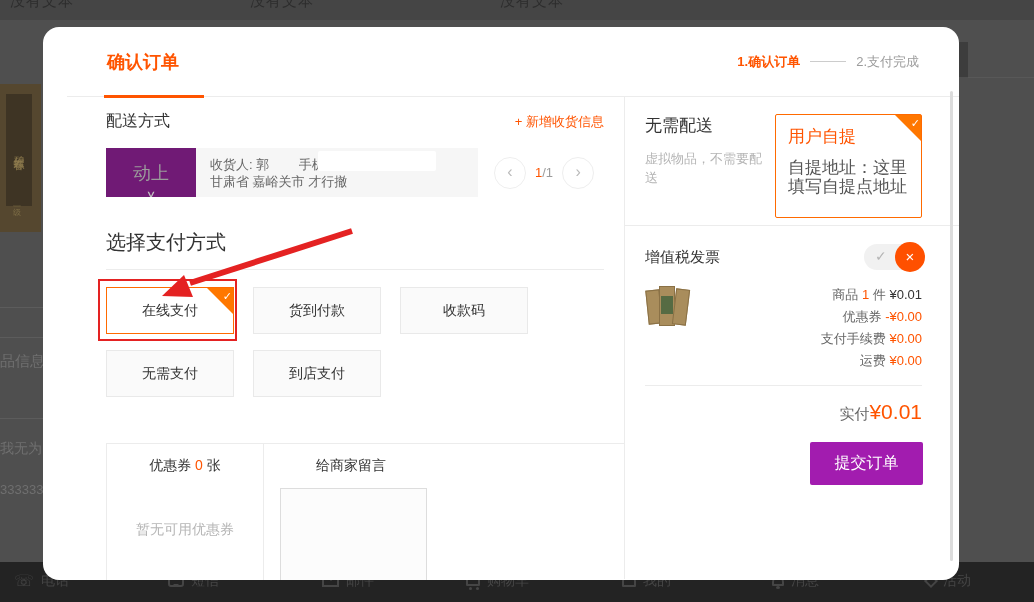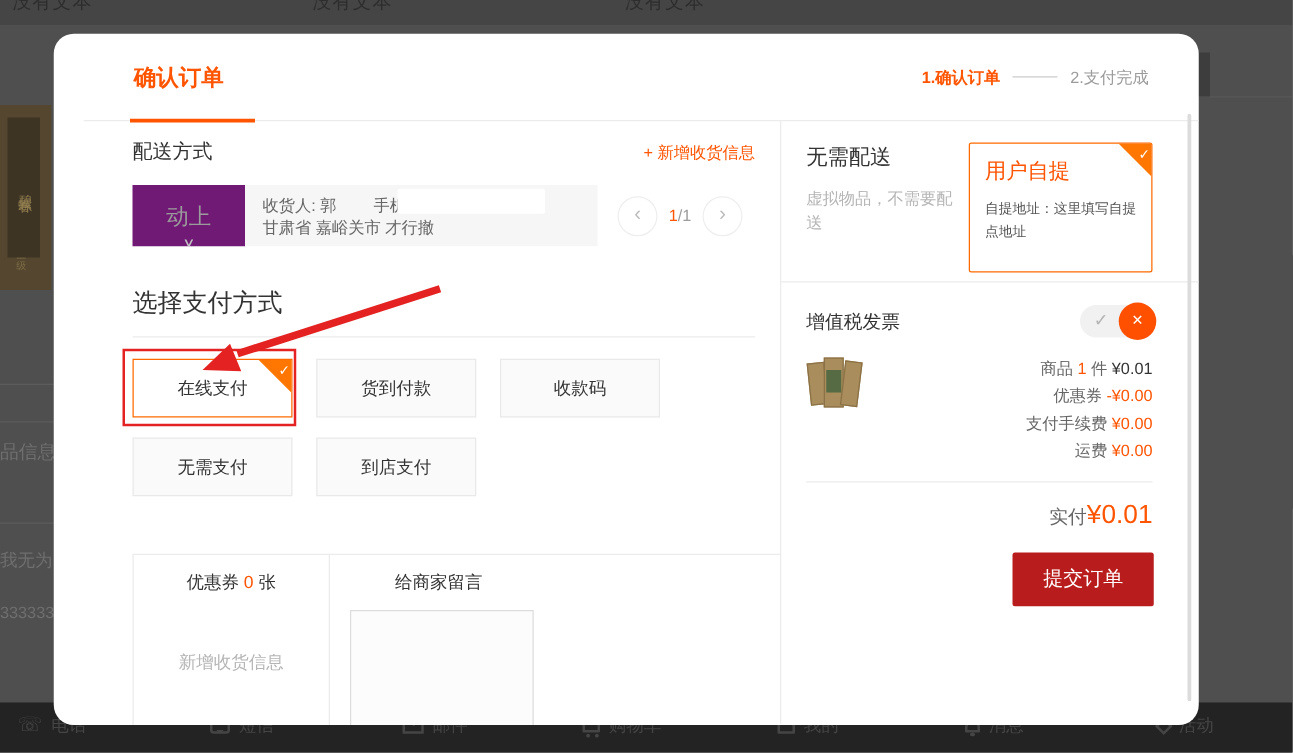--- a/index.html
+++ b/index.html
@@ -103,21 +103,21 @@
      resize:none;outline:none;font-family:"Liberation Sans",sans-serif;}
 
   
   .pickup{display:flex;padding:17px 37px 0 20px;height:111px;box-sizing:content-box;border-bottom:1px solid #ececec;}
   .nd-block{width:126px;}
   .nd-title{font-size:17px;color:#333;}
   .nd-desc{margin-top:12px;font-size:13px;color:#b5b5b5;line-height:19px;}
   .pk-card{margin-left:4px;flex:1;border:1px solid #ff6a00;border-radius:2px;position:relative;
      padding:10px 12px;box-sizing:border-box;height:104px;cursor:pointer;background:#fff;}
   .pk-title{color:#ff5400;font-size:17px;}
-  .pk-desc{margin-top:10px;font-size:11px;color:#555;line-height:19px;}
+  .pk-desc{margin-top:10px;font-size:17px;color:#555;line-height:19px;}
 
   .inv-row{display:flex;align-items:center;padding:18px 37px 0 20px;}
   .inv-title{font-size:15px;color:#333;}
   .toggle{margin-left:auto;width:58px;height:26px;background:#f1f1f1;border-radius:13px;position:relative;cursor:pointer;}
   .toggle .tick{position:absolute;left:11px;top:4px;color:#b5b5b5;font-size:14px;}
   .toggle .knob{position:absolute;right:-3px;top:-2px;width:30px;height:30px;border-radius:50%;
      background:#ff5000;color:#fff;font-size:15px;line-height:30px;text-align:center;}
 
   .goods-row{display:flex;padding:14px 37px 0 22px;}
   .thumb{width:42px;height:44px;position:relative;}
@@ -126,21 +126,21 @@
   .thumb .t2{left:12px;top:2px;width:16px;height:40px;}
   .thumb .t3{left:27px;top:5px;width:14px;height:36px;transform:rotate(7deg);}
   .thumb .band2{position:absolute;left:14px;top:12px;width:12px;height:18px;background:#566b43;}
   .prices{flex:1;text-align:right;font-size:13px;color:#666;line-height:22px;}
   .prices .orange{color:#ff5400;}
   .prices .dark{color:#333;}
   .sum-div{margin:13px 37px 0 20px;border-top:1px solid #ececec;}
   .total-line{text-align:right;padding:14px 37px 0 0;}
   .total-lbl{font-size:15px;color:#666;}
   .total-val{font-size:21px;color:#ff5400;}
-  .submit-btn{position:absolute;right:36px;top:345px;width:113px;height:43px;background:#b91c1c;
+  .submit-btn{position:absolute;right:36px;top:345px;width:113px;height:43px;background:#a21caf;
      color:#fff;font-size:16px;border:none;cursor:pointer;border-radius:2px;font-family:"Liberation Sans",sans-serif;}
 
   .annot{position:absolute;left:0;top:0;width:1034px;height:602px;pointer-events:none;}
 </style>
 </head>
 <body>
 
 <div class="screen">
 
   <div class="bg-header">
@@ -269,21 +269,21 @@
           </div>
         </div>
 
         <div class="extras">
           <div class="coupon-col">
             <div class="coupon-title">
               <span>优惠券</span>
               <span class="cnt">0</span>
               <span>张</span>
             </div>
-            <div class="coupon-empty">新增收货信息</div>
+            <div class="coupon-empty">暂无可用优惠券</div>
           </div>
           <div class="msg-col">
             <div class="msg-title">给商家留言</div>
             <textarea class="msg-area" value="" style=""></textarea>
           </div>
         </div>
       </div>
 
       <div class="col-right">
         <div class="pickup">

